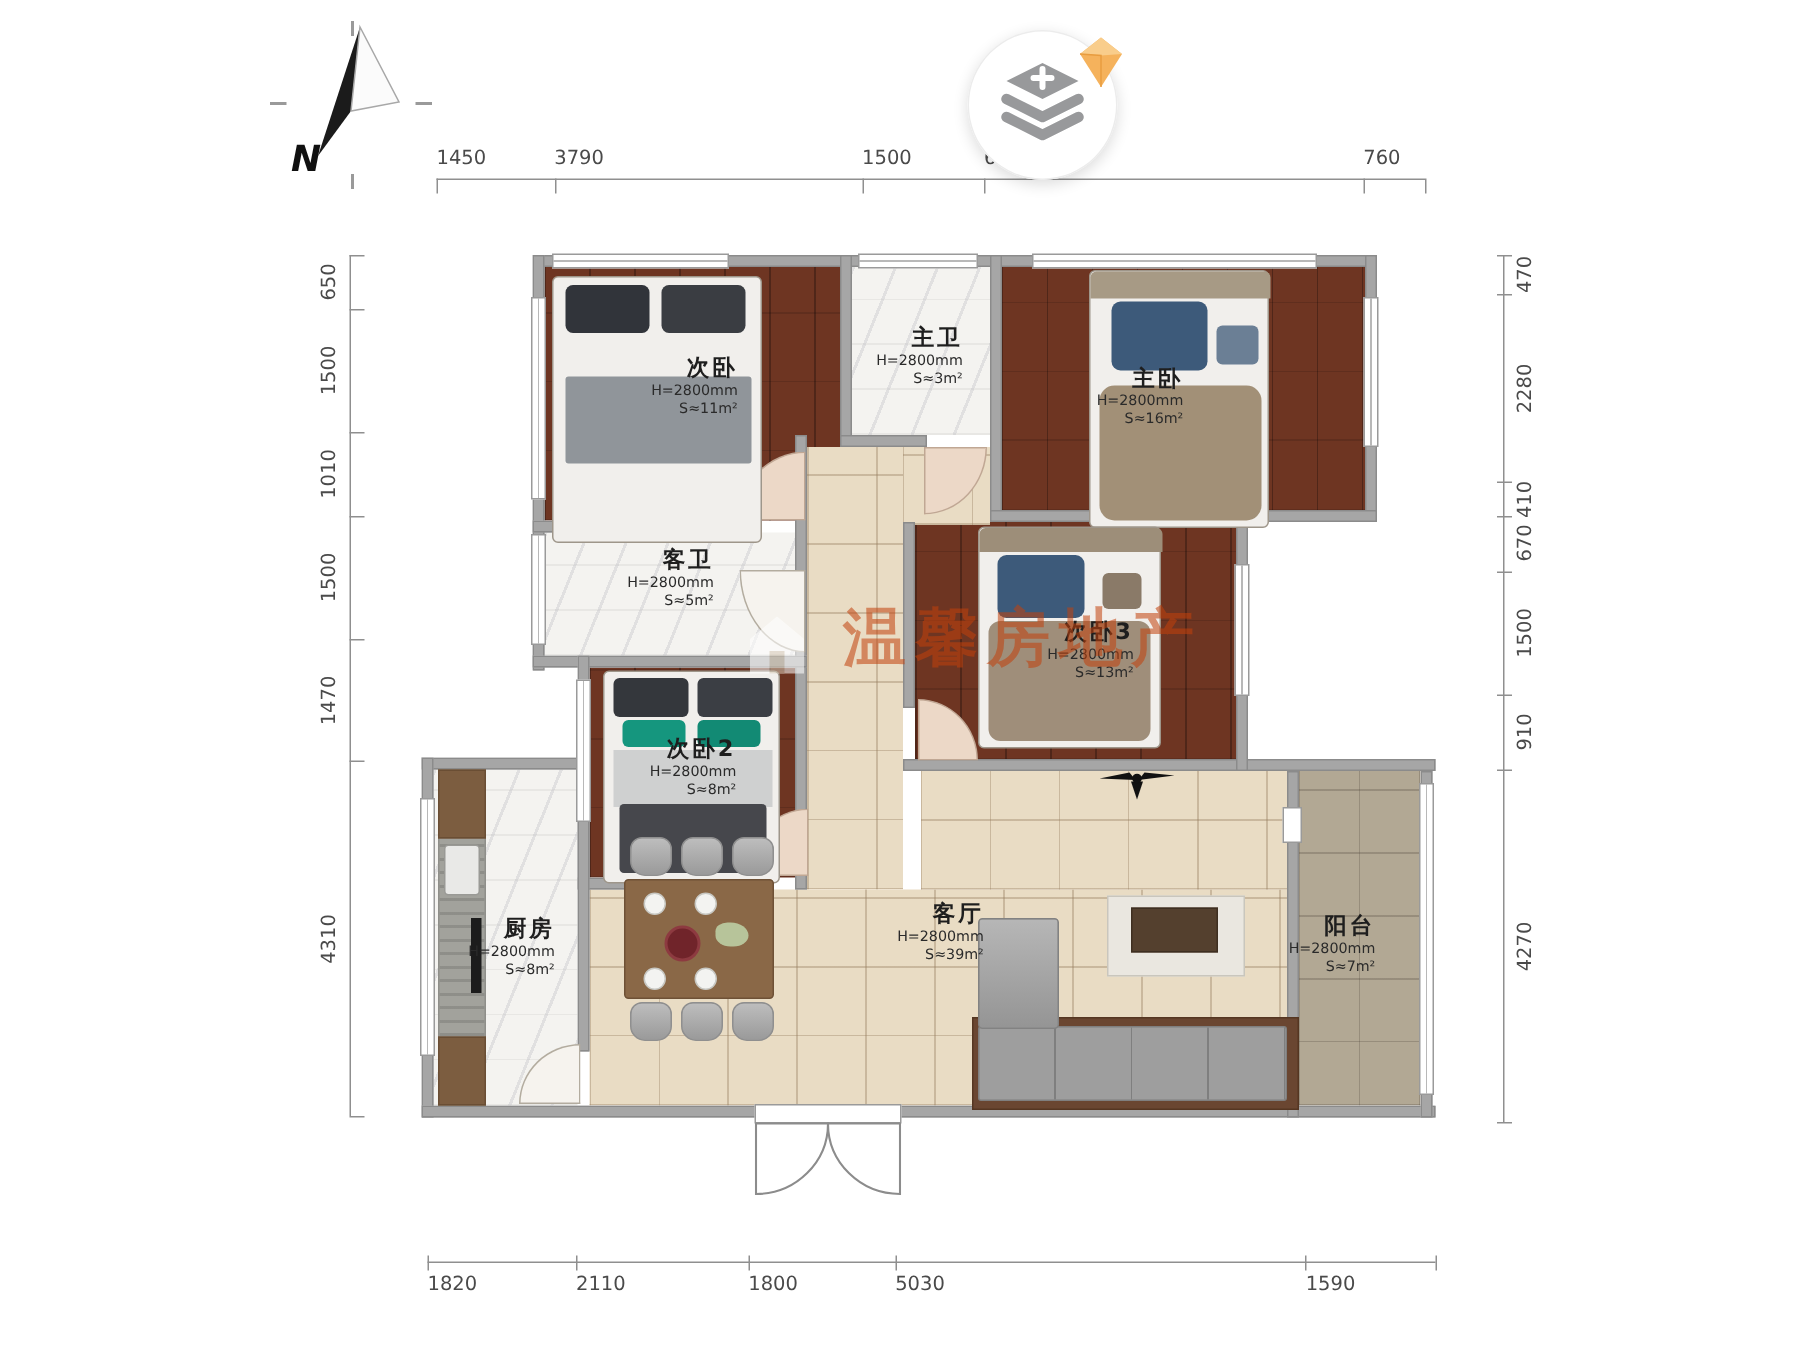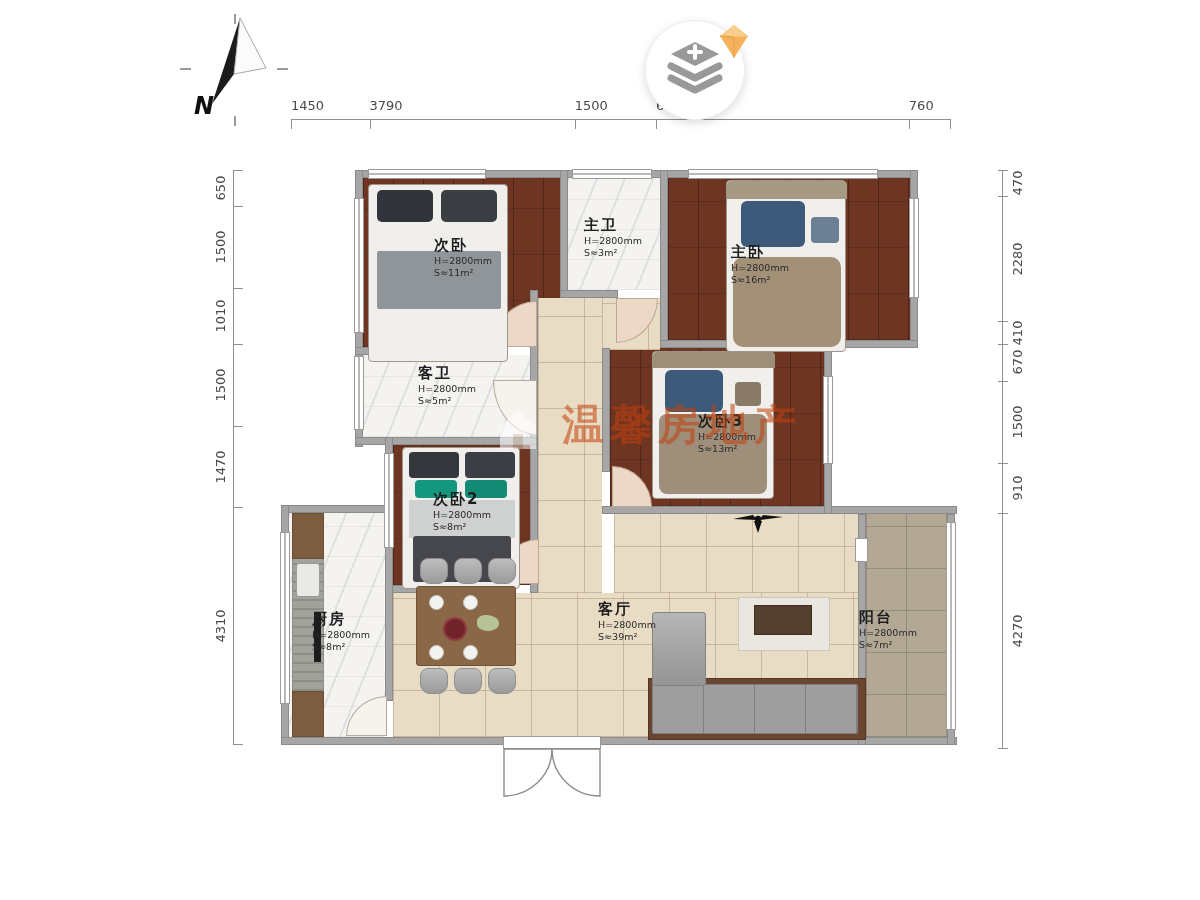--- a/index.html
+++ b/index.html
@@ -21,21 +21,21 @@
     repeating-linear-gradient(0deg, rgba(80,70,60,.28) 0 1px, transparent 1px 42px);}
   .wall{background:#a6a6a6;box-shadow:inset 0 0 0 1px #8b8b8b;}
   .window{background:#ffffff;border:1px solid #9a9a9a;box-sizing:border-box;}
   .win-h{background-image:linear-gradient(to bottom, transparent 42%, #b8b8b8 42%, #b8b8b8 58%, transparent 58%);}
   .win-v{background-image:linear-gradient(to right, transparent 42%, #b8b8b8 42%, #b8b8b8 58%, transparent 58%);}
   .door{background:#ecd8c7;border:1px solid #c0a794;box-sizing:border-box;}
   .door.white{background:#f6f3ee;border-color:#b3ac9f;}
   .r-tl{border-radius:100% 0 0 0;} .r-tr{border-radius:0 100% 0 0;}
   .r-br{border-radius:0 0 100% 0;} .r-bl{border-radius:0 0 0 100%;}
   
-  .room-label{position:absolute;transform:translateX(-50%);text-align:left;color:#1e1e1e;z-index:40;}
+  .room-label{position:absolute;transform:translateX(-50%);text-align:right;color:#1e1e1e;z-index:40;}
   .rname{font-size:15px;font-weight:700;letter-spacing:2px;white-space:nowrap;}
   .rsub{font-size:9.5px;color:#2a2a2a;line-height:1.3;white-space:nowrap;}
   
   .dim{position:absolute;color:#4a4a4a;font-size:13px;}
   .dim .line{position:absolute;background:#8f8f8f;}
   .dim .tick{position:absolute;background:#8f8f8f;}
   .dim .lab-h{position:absolute;text-align:left;top:0;}
   .dim .lab-v{position:absolute;white-space:nowrap;transform:translate(-50%,-50%) rotate(-90deg);}
   
   #watermark{position:absolute;left:492px;top:404px;display:flex;align-items:flex-start;gap:18px;
@@ -256,20 +256,34 @@
       <div class="tick" style="left: 78.5168px; top: 21px; width: 1px; height: 10px;"></div>
       <span class="lab-h" style="left: 78.5168px; width: 205.227px; top: 0px;">3790</span>
       <div class="tick" style="left: 283.744px; top: 21px; width: 1px; height: 10px;"></div>
       <span class="lab-h" style="left: 283.744px; width: 81.2243px; top: 0px;">1500</span>
       <div class="tick" style="left: 364.968px; top: 21px; width: 1px; height: 10px;"></div>
       <span class="lab-h" style="left: 364.968px; width: 252.878px; top: 0px;">6080</span>
       <div class="tick" style="left: 617.846px; top: 21px; width: 1px; height: 10px;"></div>
       <span class="lab-h" style="left: 617.846px; width: 41.1537px; top: 0px;">760</span>
       <div class="tick" style="left: 659px; top: 21px; width: 1px; height: 10px;"></div>
     </div>
+  <div id="dim-bottom" class="dim" style="left:285px;top:841px;width:672px;height:28px">
+      <div class="line" style="left: 0px; top: 0px; width: 672px; height: 1px;"></div>
+      <div class="tick" style="left: 0px; top: -4px; width: 1px; height: 10px;"></div>
+      <span class="lab-h" style="left: 0px; width: 99.0316px; top: 8px;">1820</span>
+      <div class="tick" style="left: 99.0316px; top: -4px; width: 1px; height: 10px;"></div>
+      <span class="lab-h" style="left: 99.0316px; width: 114.811px; top: 8px;">2110</span>
+      <div class="tick" style="left: 213.843px; top: -4px; width: 1px; height: 10px;"></div>
+      <span class="lab-h" style="left: 213.843px; width: 97.9433px; top: 8px;">1800</span>
+      <div class="tick" style="left: 311.786px; top: -4px; width: 1px; height: 10px;"></div>
+      <span class="lab-h" style="left: 311.786px; width: 273.697px; top: 8px;">5030</span>
+      <div class="tick" style="left: 585.483px; top: -4px; width: 1px; height: 10px;"></div>
+      <span class="lab-h" style="left: 585.483px; width: 86.5166px; top: 8px;">1590</span>
+      <div class="tick" style="left: 672px; top: -4px; width: 1px; height: 10px;"></div>
+    </div>
   <div id="dim-left" class="dim" style="left:207px;top:170px;width:27px;height:574px">
       <div class="line" style="left: 26px; top: 0px; width: 1px; height: 574px;"></div>
       <div class="tick" style="left: 26px; top: 0px; width: 10px; height: 1px;"></div>
       <span class="lab-v" style="left: 13px; top: 17.8688px;">650</span>
       <div class="tick" style="left: 26px; top: 35.7375px; width: 10px; height: 1px;"></div>
       <span class="lab-v" style="left: 13px; top: 76.9732px;">1500</span>
       <div class="tick" style="left: 26px; top: 118.209px; width: 10px; height: 1px;"></div>
       <span class="lab-v" style="left: 13px; top: 145.974px;">1010</span>
       <div class="tick" style="left: 26px; top: 173.739px; width: 10px; height: 1px;"></div>
       <span class="lab-v" style="left: 13px; top: 214.975px;">1500</span>

